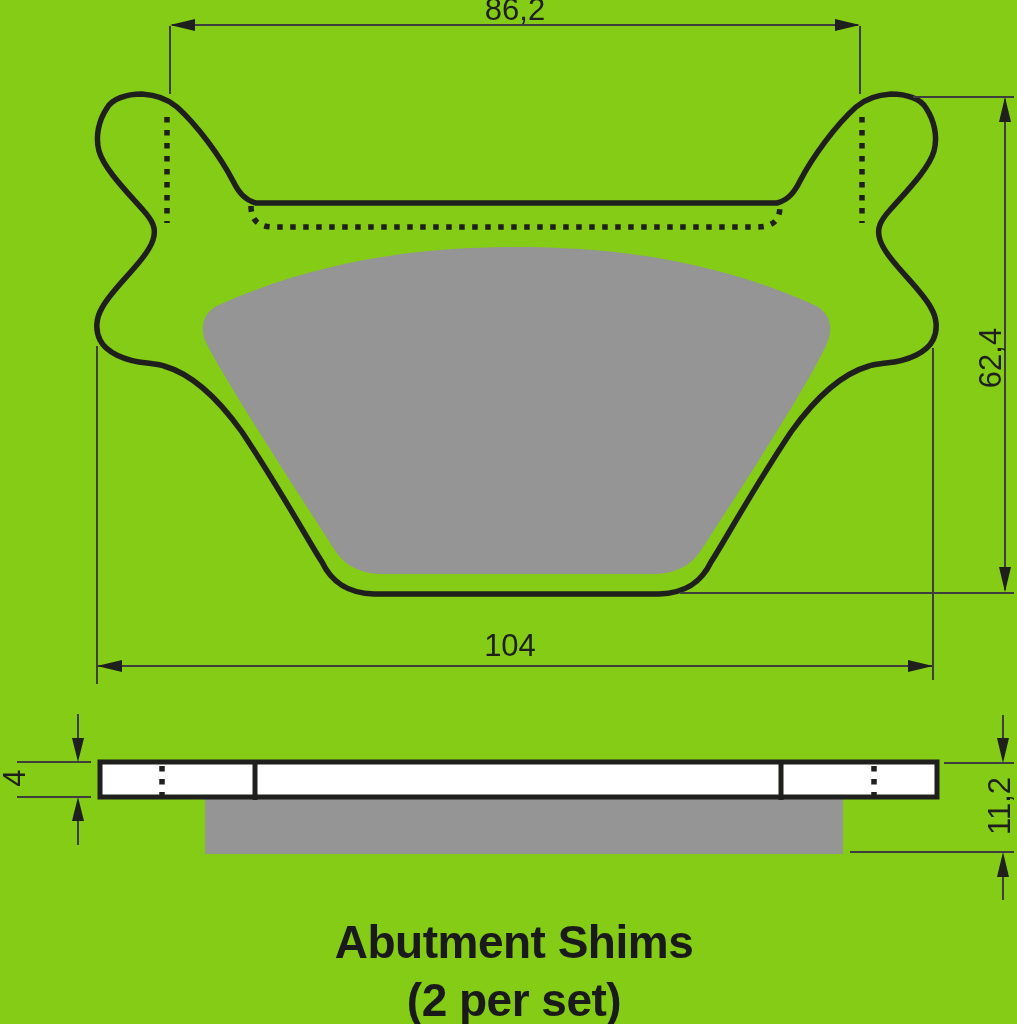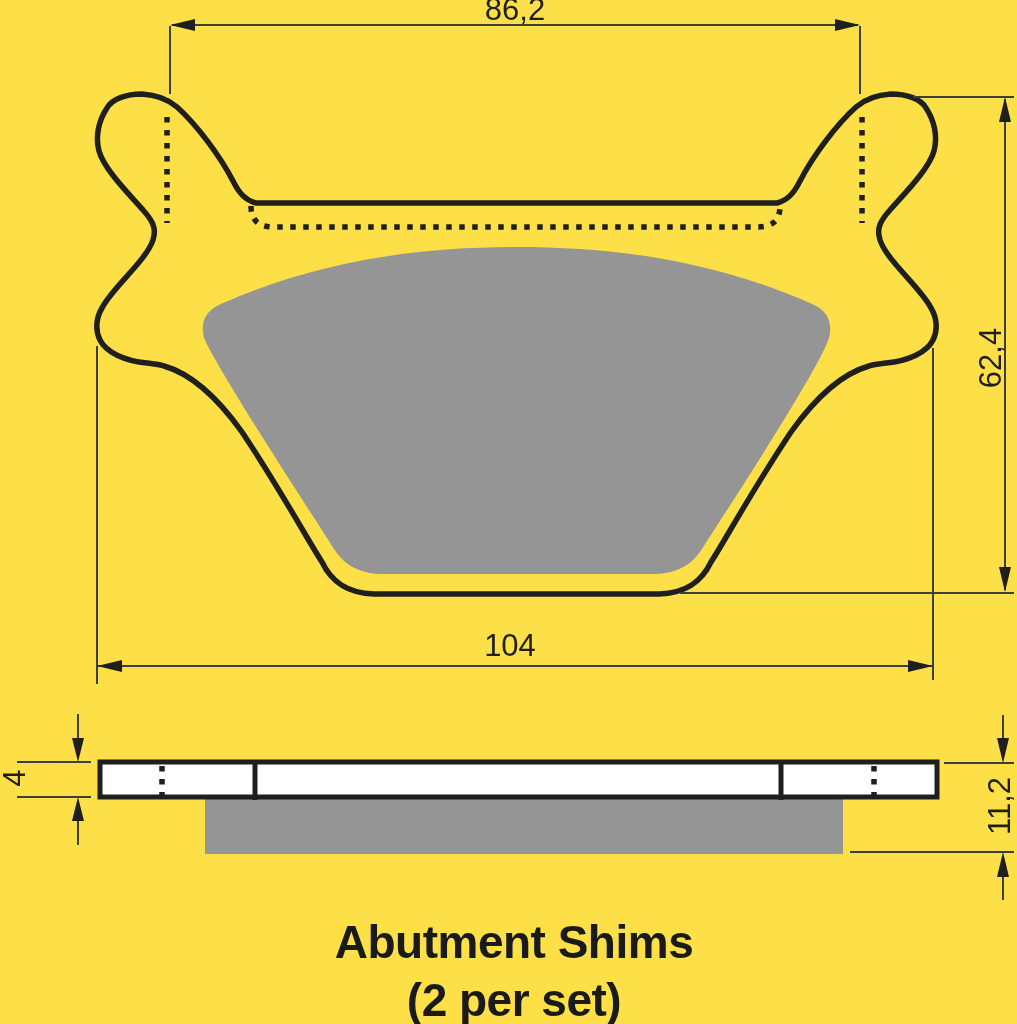--- a/index.html
+++ b/index.html
@@ -1,19 +1,19 @@
 <!DOCTYPE html>
 <html><head>
 <meta charset="utf-8">
 <style>
   html,body{margin:0;padding:0;background:#ffffff;}
   .canvas{
     position:relative;
     width:1017px;height:1024px;
-    background:#fde047;
+    background:#84cc16;
     font-family:"Liberation Sans", sans-serif;
     overflow:hidden;
   }
   svg{display:block;}
   .outline-thick{fill:none;stroke:#1f1f1d;stroke-width:5.5;stroke-linejoin:round;stroke-linecap:round;}
   .bar-outline{fill:#ffffff;stroke:#1f1f1d;stroke-width:5;}
   .divider{fill:none;stroke:#1f1f1d;stroke-width:5;}
   .pad-fill{fill:#959595;stroke:none;}
   .hidden-dash{fill:none;stroke:#1f1f1d;stroke-width:5.5;stroke-dasharray:5.5 7.5;stroke-linecap:butt;}
   .dim-line{fill:none;stroke:#3e3e3e;stroke-width:2;}

